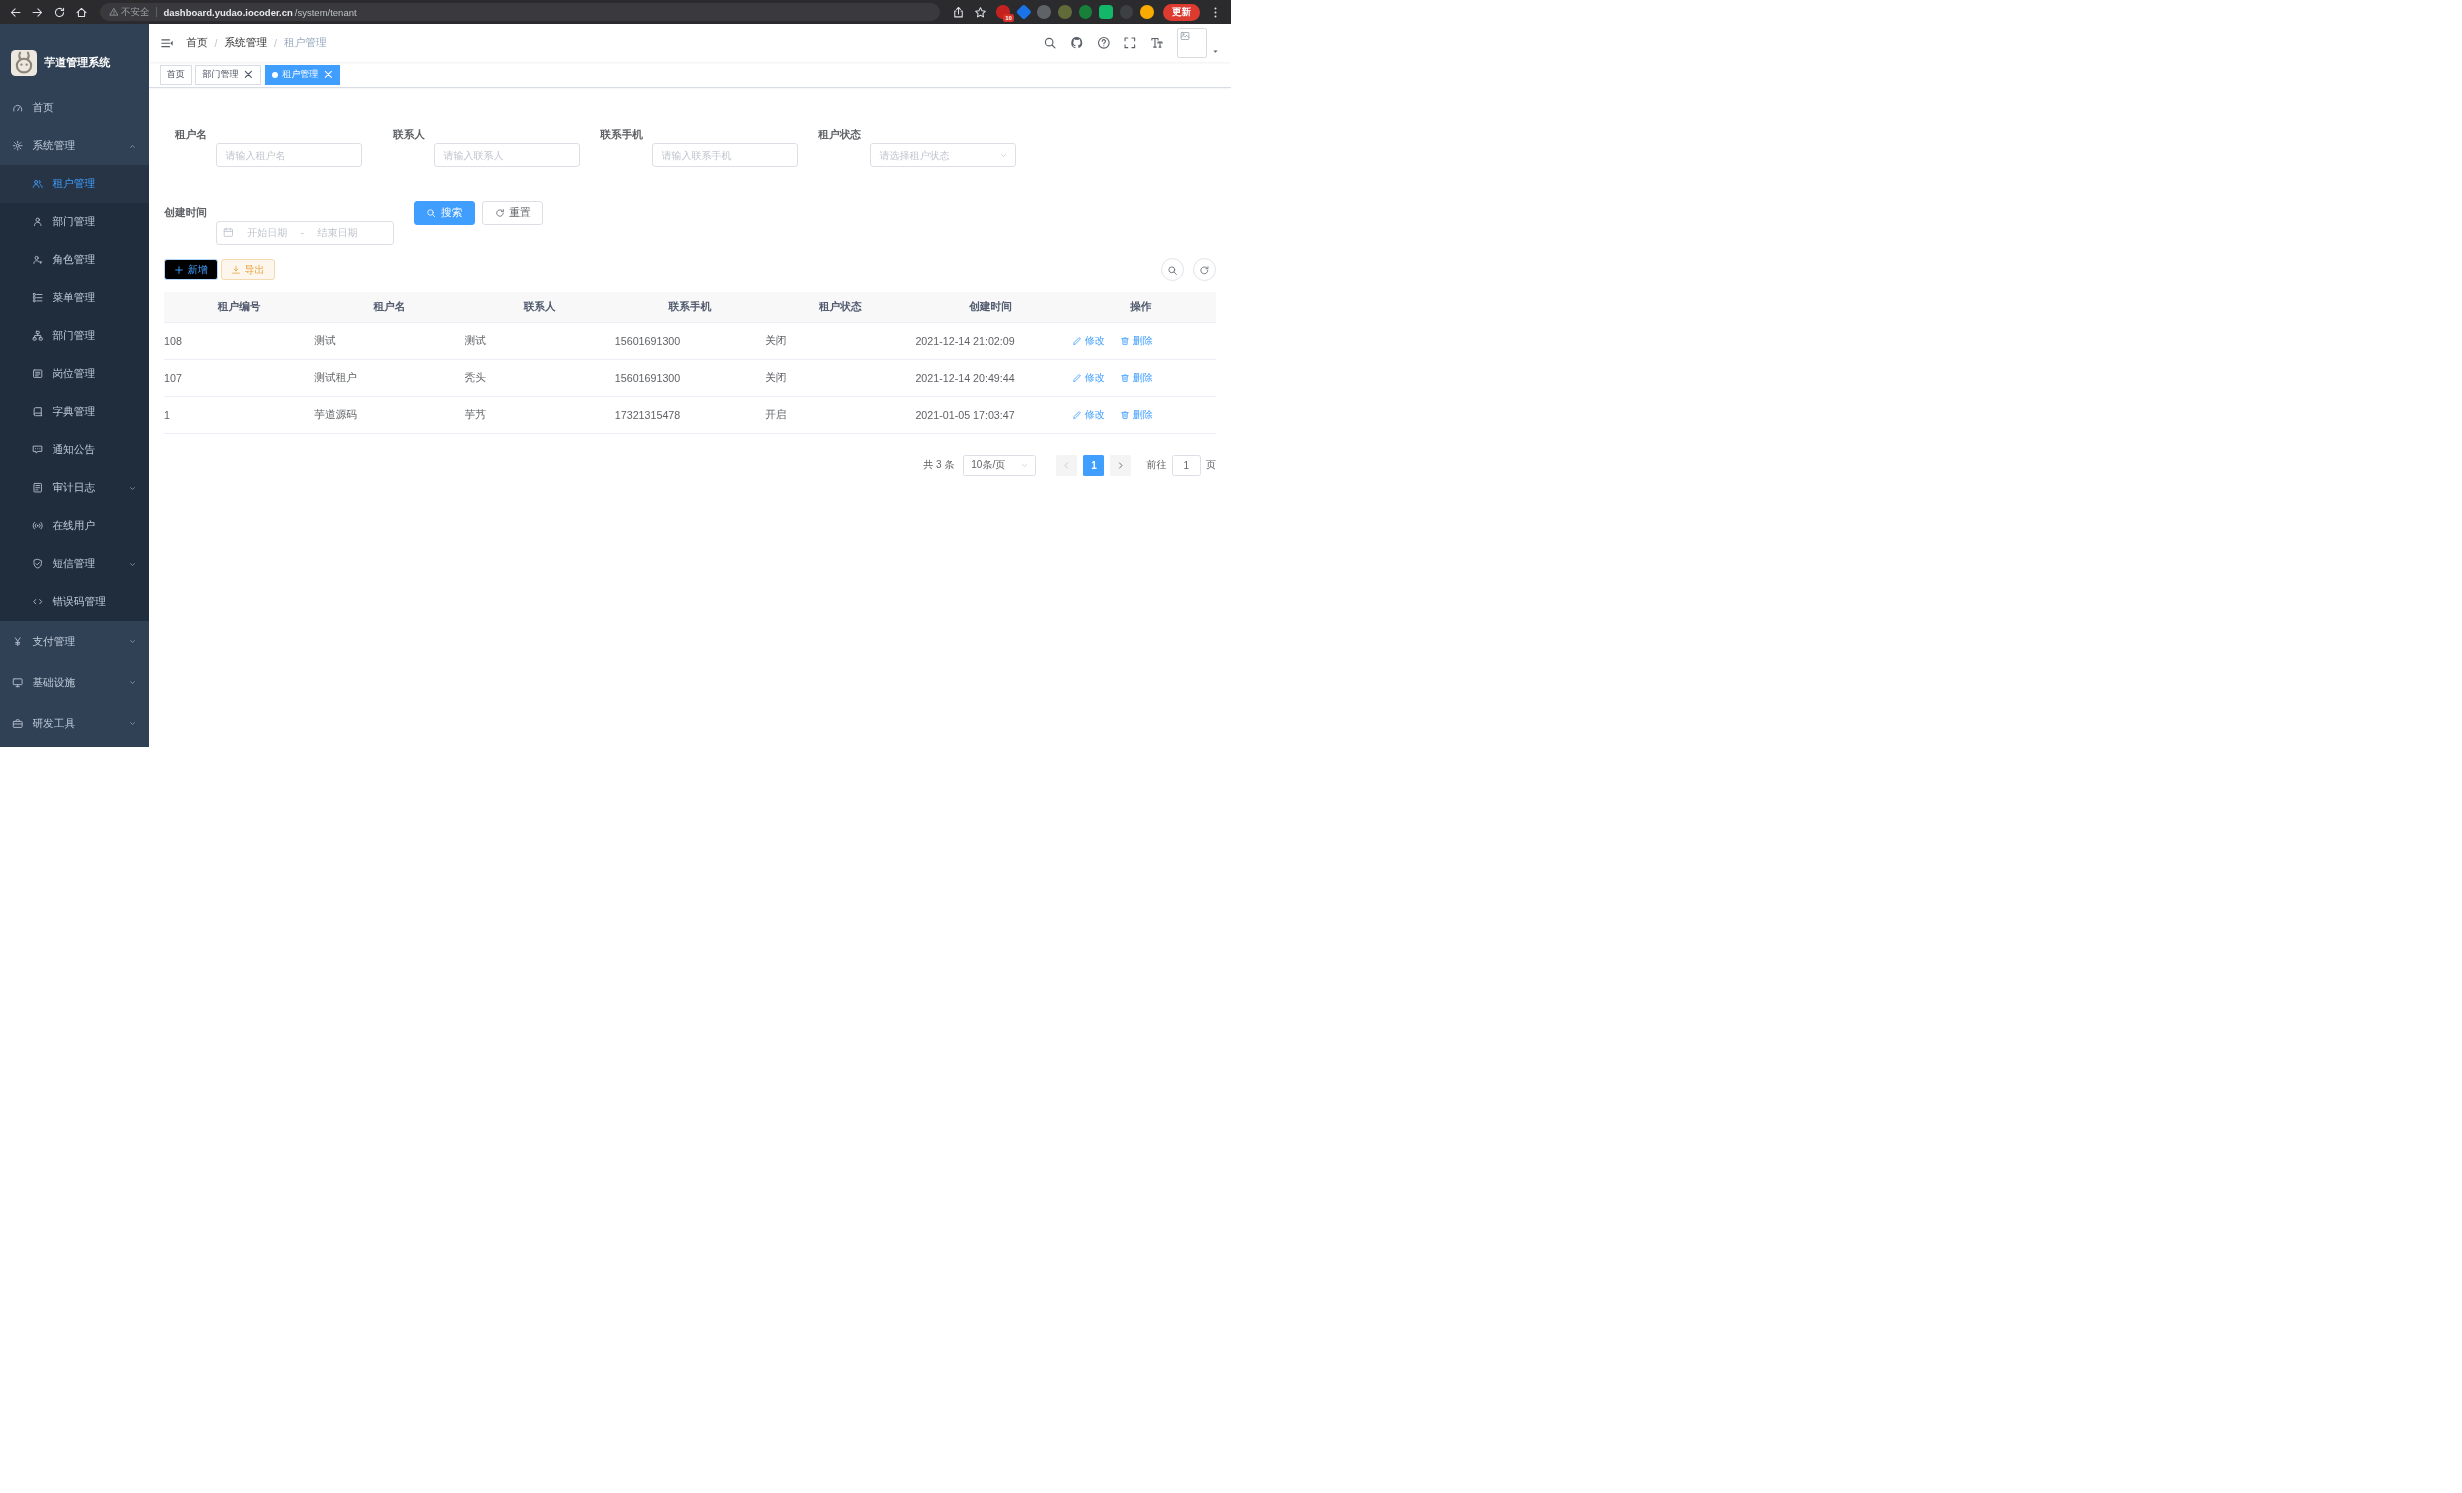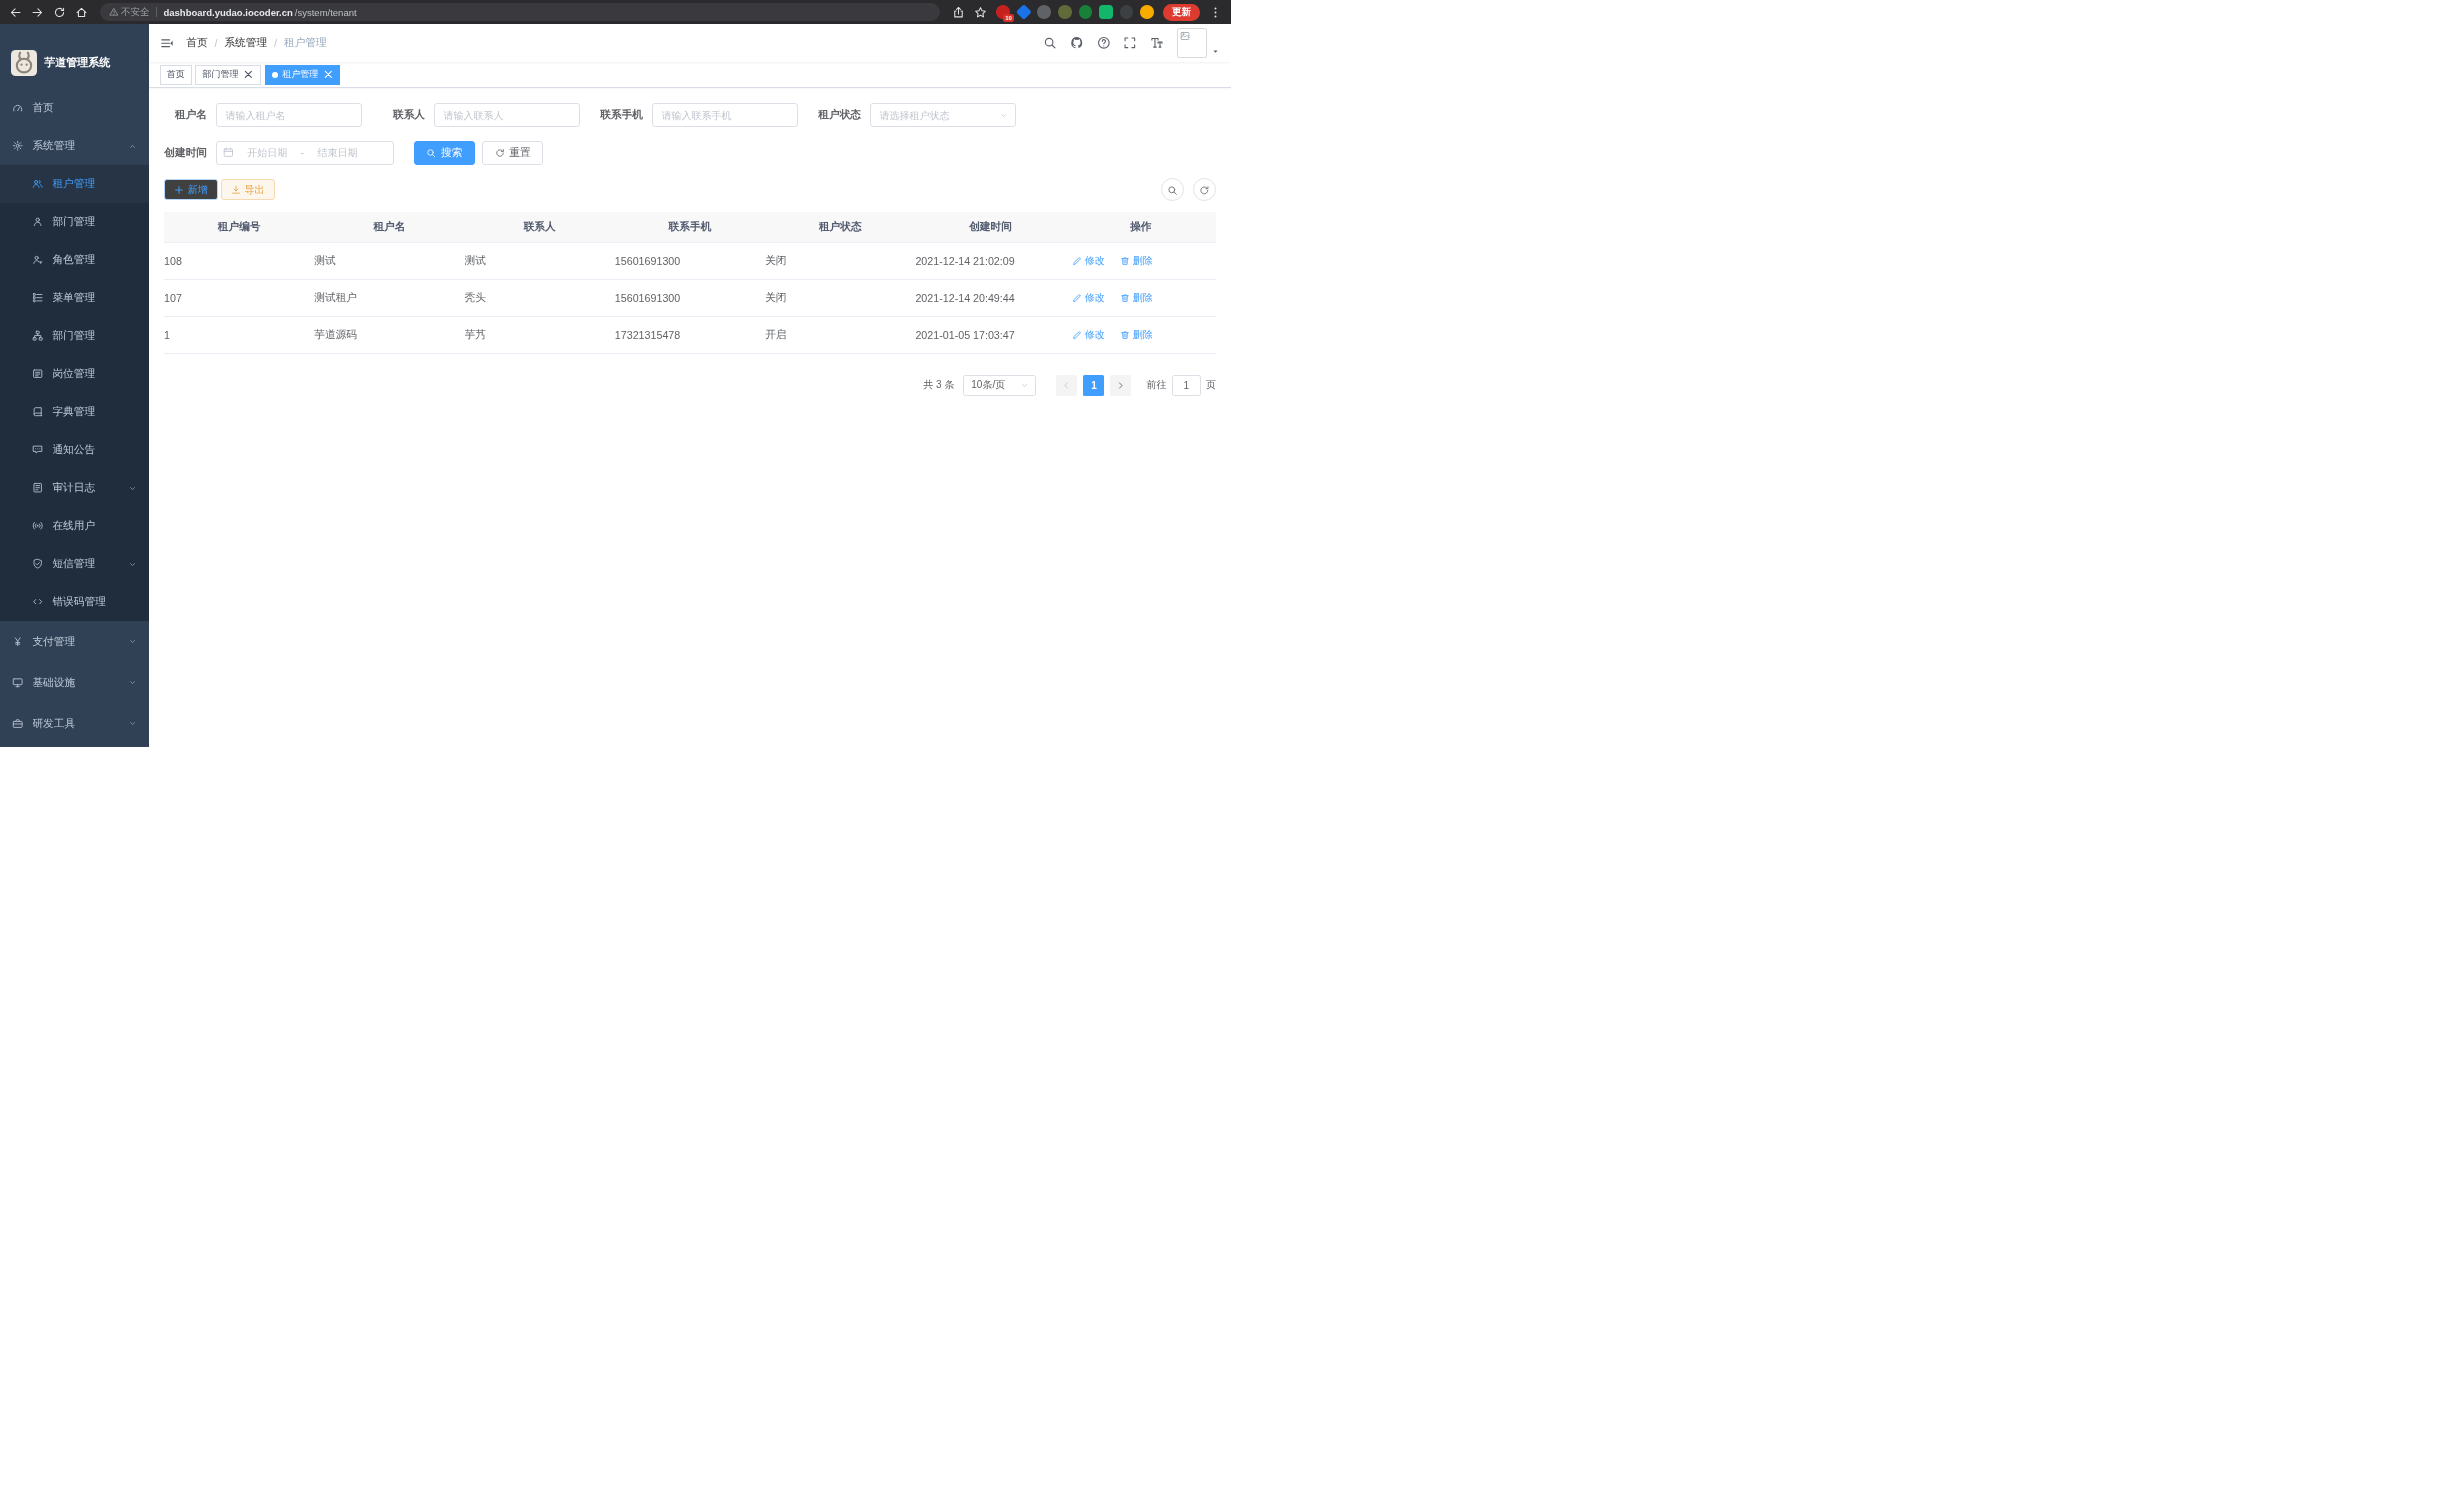--- a/index.html
+++ b/index.html
@@ -87,40 +87,40 @@
   .tag-close{ width:10.7px; height:10.7px; display:inline-flex; align-items:center; justify-content:center;
     border-radius:50%; }
 
   
   .content{ flex:1; padding:15px 15px; overflow:hidden; background:#fff; }
   .frow{ display:flex; align-items:center; margin-bottom:13.7px; }
   .fitem{ display:flex; align-items:center; margin-right:20px; }
   .flabel{ min-width:52px; text-align:right; padding-right:9px; font-size:10.7px; color:#606266;
     font-weight:700; white-space:nowrap; }
   .ctrl{ height:24px; border:0.8px solid #dcdfe6; border-radius:3px; background:#fff;
-    display:flex; align-items:center; position:relative; }
+    display:flex; align-items:center; position:relative;margin-top:40px; }
   .ctrl input{ border:none; outline:none; height:100%; width:100%; padding:0 8.4px; font-size:10px;
     color:#606266; border-radius:3px; background:transparent; font-family:inherit; }
   .ctrl input::placeholder{ color:#bfc4cc; }
   .w-input{ width:146px; }
   .select input{ padding-right:20px; cursor:pointer; }
   .sel-arrow{ position:absolute; right:6.9px; width:9px; height:9px; color:#c0c4cc; pointer-events:none; }
   .date-range{ width:178px; padding:0 6px; }
   .date-range .cal{ width:10.7px; height:10.7px; color:#c0c4cc; margin-right:1.5px; }
   .date-range input{ width:64px; padding:0 1.5px; text-align:center; }
   .date-sep{ color:#bfc4cc; font-size:10px; padding:0 1.5px; }
 
   .btn{ height:24px; border-radius:3px; border:0.8px solid #dcdfe6; background:#fff; color:#606266;
     font-size:10.7px; display:inline-flex; align-items:center; gap:4.6px; padding:0 11.4px;
     cursor:pointer; font-family:inherit; white-space:nowrap; }
   .btn [data-icon]{ width:10px; height:10px; }
   .btn-primary{ background:#409eff; border-color:#409eff; color:#fff; }
   .btn + .btn{ margin-left:7.6px; }
   .btn-sm{ height:21px; font-size:10px; padding:0 9px; gap:3.8px; }
-  .btn-plain-primary{ background:#404040; border-color:#b3d8ff; color:#409eff; }
+  .btn-plain-primary{ background:#000000; border-color:#b3d8ff; color:#409eff; }
   .btn-plain-warning{ background:#fdf6ec; border-color:#f5dab1; color:#e6a23c; }
 
   .toolbar{ display:flex; align-items:center; margin-bottom:10.7px; }
   .toolbar .spacer{ flex:1; }
   .icon-btn{ width:23px; height:23px; border-radius:50%; border:0.8px solid #e0e3e8; color:#64696f;
     display:inline-flex; align-items:center; justify-content:center; margin-left:9px; cursor:pointer; }
   .icon-btn [data-icon]{ width:10.7px; height:10.7px; }
 
   .tbl{ width:100%; border-collapse:collapse; table-layout:fixed; }
   .tbl th{ height:30px; background:#f8f8f9; color:#515a6e; font-size:10.7px; font-weight:700;

